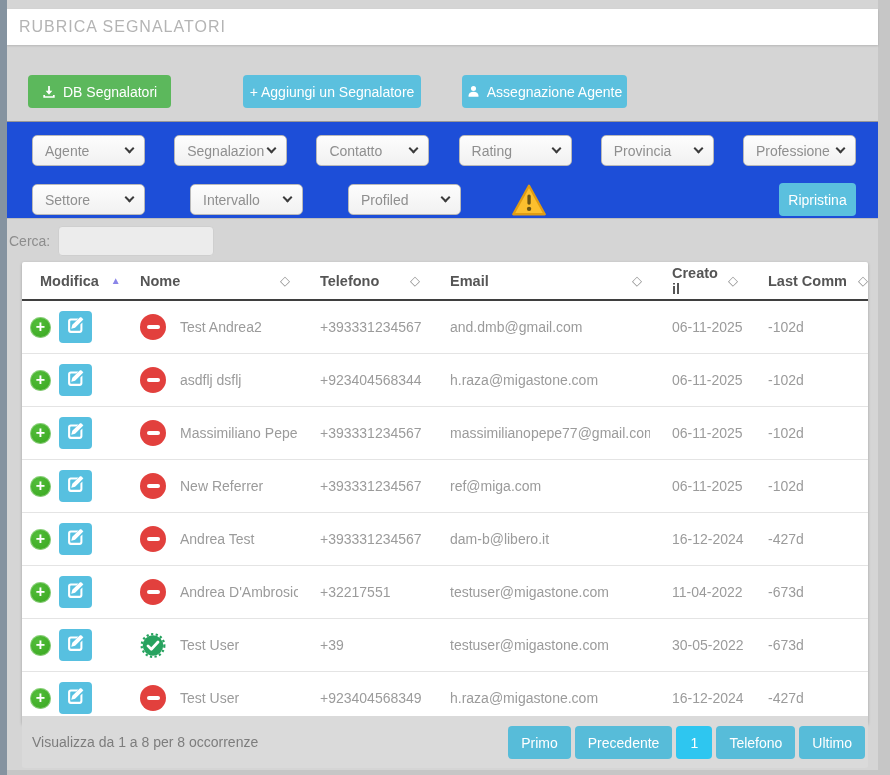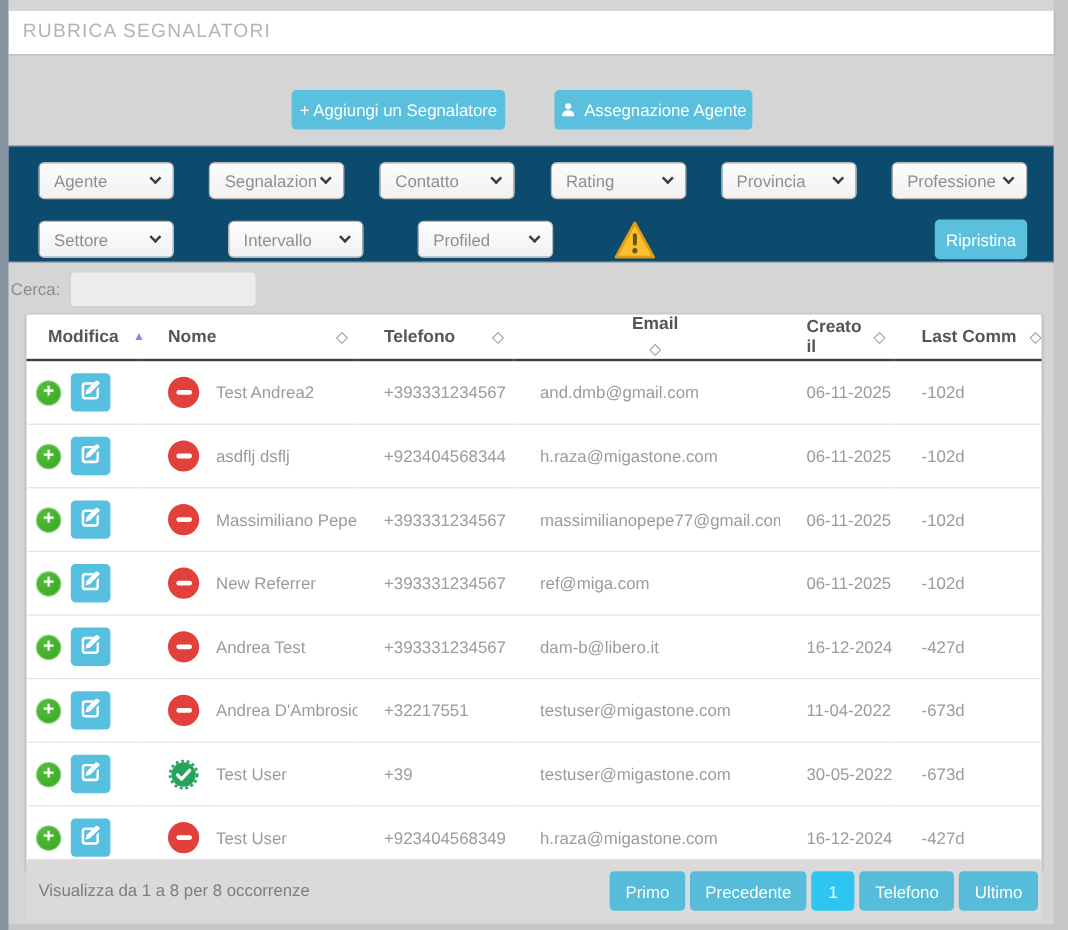--- a/index.html
+++ b/index.html
@@ -25,21 +25,21 @@
     padding:0 14px; cursor:pointer; font-family:inherit; white-space:nowrap;
   }
   .btn-green { background:#5cb85c; position:absolute; left:0; top:0; }
   .btn-add   { background:#5bc0de; position:absolute; left:215px; top:0; width:178px; }
   .btn-assign{ background:#5bc0de; position:absolute; left:434px; top:0; width:165px; }
   .btn svg { display:block; }
 
   .divider { position:absolute; top:121px; left:0; width:100%; border-top:1px solid #979797; }
 
   .filters {
-    position:absolute; top:122px; left:0; width:100%; height:97px; background:#0c4a6e;
+    position:absolute; top:122px; left:0; width:100%; height:97px; background:#1d4ed8;
     border-bottom:1px solid #bdbdbd; padding:13px 22px 0 25px;
   }
   .filter-row { display:flex; align-items:center; }
   .filter-row + .filter-row { margin-top:17px;gap:15px; }
   .filter-row1 { justify-content:space-between; }
   .selectbox {
     width:113px; height:31px; background:linear-gradient(#fdfdfd,#f1f1f1);
     border:1px solid #b9b9b9; border-radius:5px; display:flex; align-items:center;
     justify-content:space-between; padding:0 11px 0 12px; color:#8f8f8f; font-size:14px;
     cursor:pointer; flex:none;
@@ -106,20 +106,29 @@
 
 <div class="left-strip"></div>
 
 <div class="app">
 
   <div class="titlebar">
     <h1>RUBRICA SEGNALATORI</h1>
   </div>
 
   <div class="toolbar">
+    <button class="btn btn-green">
+      <span>
+        <svg width="14" height="14" viewBox="0 0 16 16" fill="#fff">
+            <path d="M7 1h2v5.5h2.8L8 11 4.2 6.5H7V1z"></path>
+            <path d="M1.5 11.5v3h13v-3h-2v1.4h-9v-1.4h-2z"></path>
+          </svg>
+      </span>
+      <span>DB Segnalatori</span>
+    </button>
     <button class="btn btn-add">
       <span>+ Aggiungi un Segnalatore</span>
     </button>
     <button class="btn btn-assign">
       <span>
         <svg width="13" height="13" viewBox="0 0 16 16" fill="#fff">
             <circle cx="8" cy="4.3" r="3.1"></circle>
             <path d="M8 8.4c-3.4 0-6.1 1.9-6.1 4.6v1.6h12.2V13c0-2.7-2.7-4.6-6.1-4.6z"></path>
           </svg>
       </span>
@@ -210,21 +219,21 @@
                 <span class="sort-both">◇</span>
               </div>
             </th>
             <th>
               <div class="th-inner spread" style="padding-left: 22px; padding-right: 8px;">
                 <span>Telefono</span>
                 <span class="sort-both">◇</span>
               </div>
             </th>
             <th>
-              <div class="th-inner spread" style="padding-left: 22px; padding-right: 8px; flex-direction: column;">
+              <div class="th-inner spread" style="padding-left: 22px; padding-right: 8px;">
                 <span>Email</span>
                 <span class="sort-both">◇</span>
               </div>
             </th>
             <th>
               <div class="th-inner spread" style="padding-left: 22px; padding-right: 8px;">
                 <span>Creato il</span>
                 <span class="sort-both">◇</span>
               </div>
             </th>

